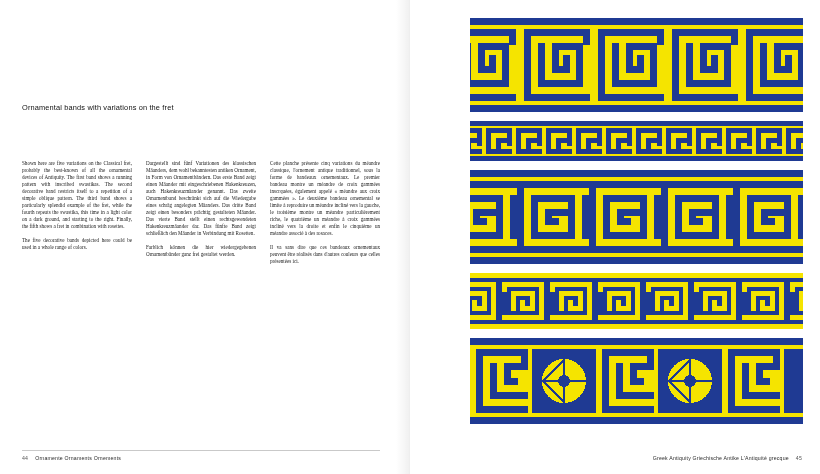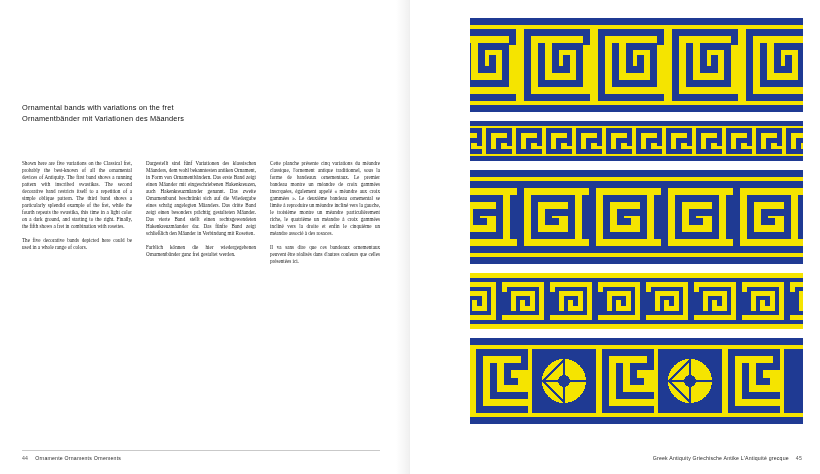--- a/index.html
+++ b/index.html
@@ -153,21 +153,20 @@
 </style>
 </head>
 <body>
 
 <div class="page">
 
   <div class="left-page">
 
     <div class="titles">
       <div class="tline">Ornamental bands with variations on the fret</div>
-      <div class="tline">Ornamentbänder mit Variationen des Mäanders</div>
     </div>
 
     <div class="columns">
       <div class="col">
         <p>Shown here are five variations on the Classical fret, probably the best-known of all the ornamental devices of Antiquity. The first band shows a running pattern with inscribed swastikas. The second decorative band restricts itself to a repetition of a simple oblique pattern. The third band shows a particularly splendid example of the fret, while the fourth repeats the swastika, this time in a light color on a dark ground, and starting to the right. Finally, the fifth shows a fret in combination with rosettes.</p>
         <p>The five decorative bands depicted here could be used in a whole range of colors.</p>
       </div>
       <div class="col">
         <p>Dargestellt sind fünf Variationen des klassischen Mäanders, dem wohl bekanntesten antiken Ornament, in Form von Ornamentbändern. Das erste Band zeigt einen Mäander mit eingeschriebenen Hakenkreuzen, auch Hakenkreuzmäander genannt. Das zweite Ornamentband beschränkt sich auf die Wiedergabe eines schräg angelegten Mäanders. Das dritte Band zeigt einen besonders prächtig gestalteten Mäander. Das vierte Band stellt einen rechtsgewendeten Hakenkreuzmäander dar. Das fünfte Band zeigt schließlich den Mäander in Verbindung mit Rosetten.</p>
         <p>Farblich können die hier wiedergegebenen Ornamentbänder ganz frei gestaltet werden.</p>

